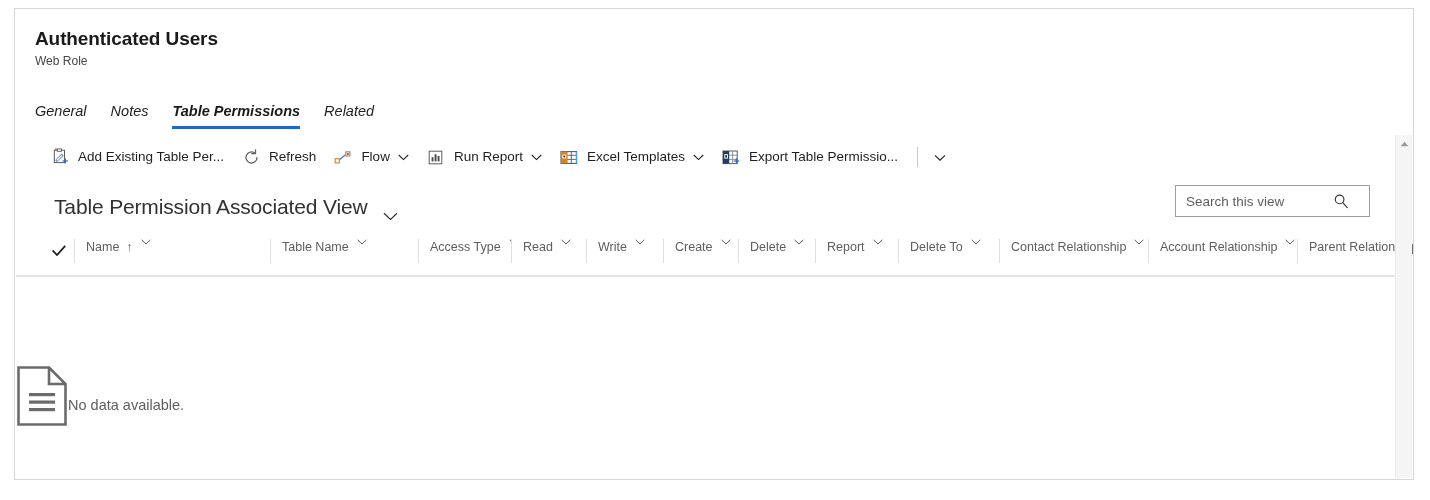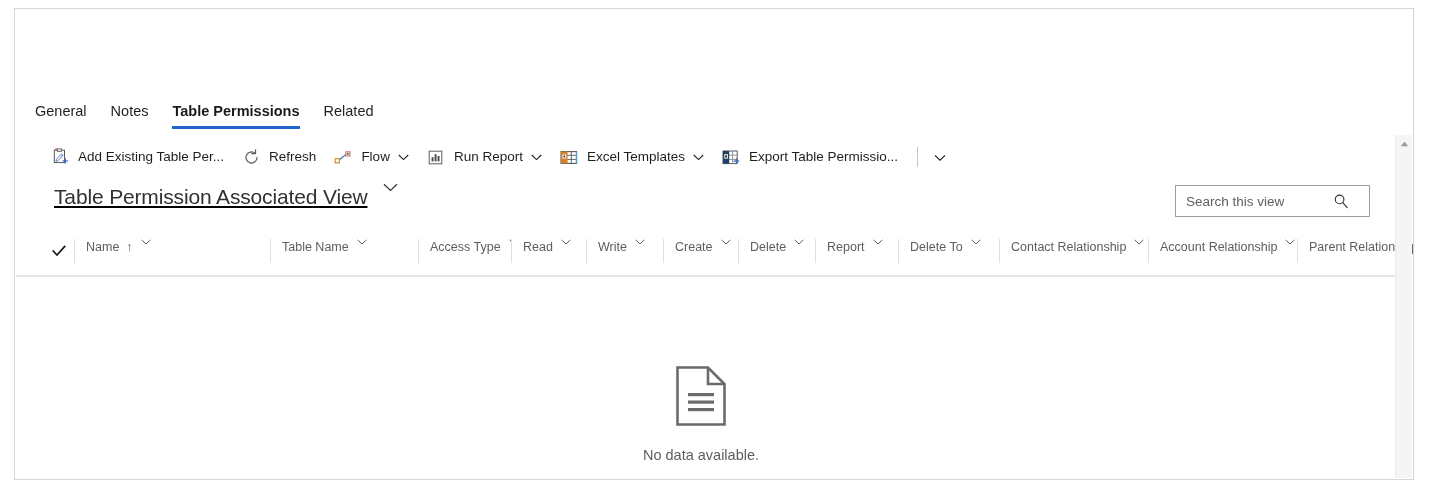--- a/index.html
+++ b/index.html
@@ -65,20 +65,21 @@
     height: 36px;
   }
   .tab {
     font-size: 14.5px;
     color: #201f1e;
     padding: 0 12px 9px 12px;
     line-height: 18px;
     position: relative;
     cursor: pointer;
     white-space: nowrap;
+    font-style: italic;
   }
   .tab:first-child { padding-left: 0; }
   .tab.selected {
     font-weight: bold;
     color: #1b1a19;
   }
   .tab.selected::after {
     content: "";
     position: absolute;
     left: 12px; right: 12px; bottom: 0;
@@ -153,24 +154,23 @@
     position: absolute;
     left: 0; top: 48px;
     width: 100%;
     height: 42px;
   }
   .view-selector {
     position: absolute;
     left: 38px;
     top: 0;
     display: flex;
-    align-items: flex-start;
+    align-items: flex-end;
     cursor: pointer;
     height: 38px;
-    text-decoration: underline;
   }
   .view-title {
     font-size: 21px;
     color: #323130;
     line-height: 28px;
     letter-spacing: -0.15px;
   }
   .view-caret {
     margin-left: 16px;
     display: inline-flex;
@@ -272,21 +272,21 @@
     right: 0;
     bottom: 0;
     background: #ffffff;
   }
   .empty-state {
     position: absolute;
     left: 0;
     right: 26px;
     top: 88px;
     display: flex;
-    flex-direction: column;
+    flex-direction: row;
     align-items: center;
   }
   .empty-icon { margin-bottom: 14px; }
   .empty-text {
     font-size: 14.5px;
     color: #605e5c;
     line-height: 20px;
   }
 
   
@@ -310,20 +310,24 @@
     cursor: pointer;
   }
 </style>
 </head>
 <body>
 
 <div id="root">
 
   <div class="form-card">
 
+    <div class="form-header">
+      <div class="record-title">Authenticated Users</div>
+      <div class="record-subtitle">Web Role</div>
+    </div>
 
     <div class="tab-strip">
       <div class="tab">
         <span>General</span>
       </div>
       <div class="tab">
         <span>Notes</span>
       </div>
       <div class="tab selected">
         <span>Table Permissions</span>

